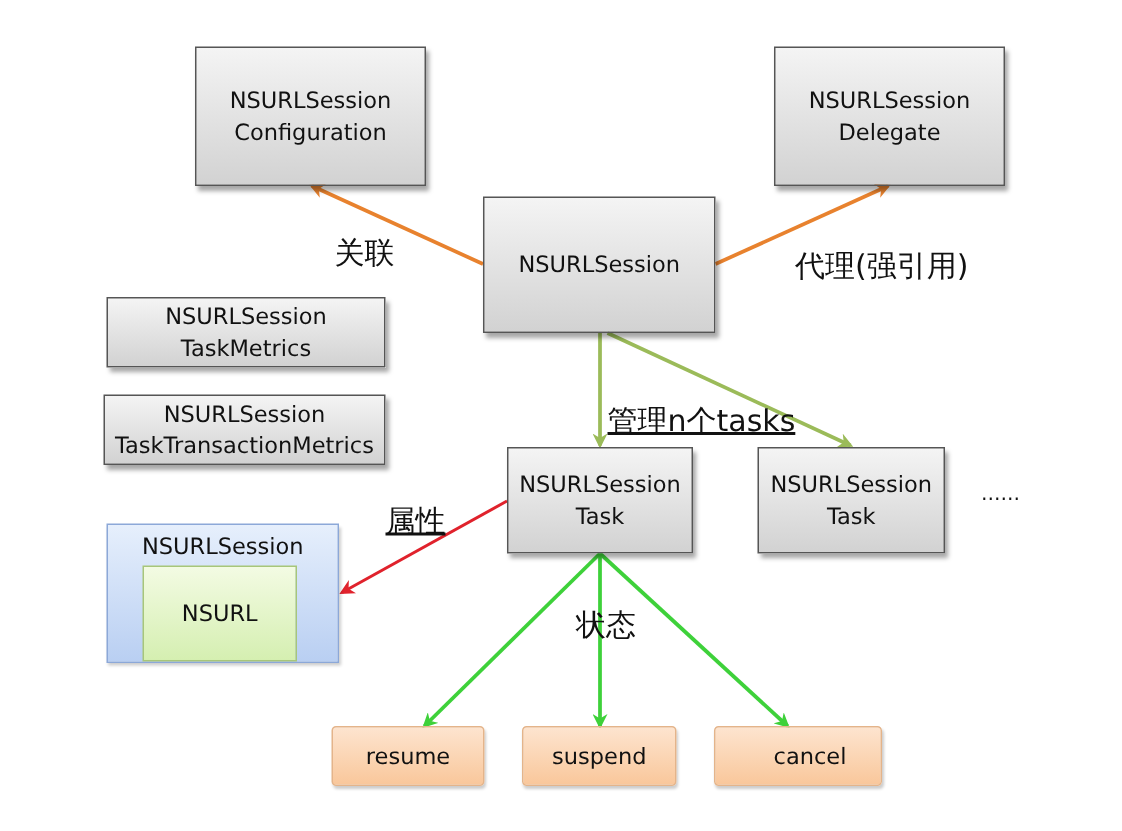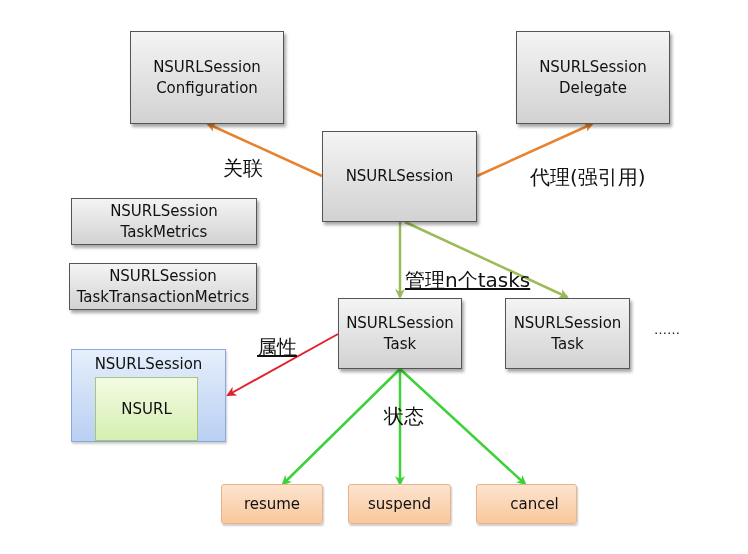--- a/index.html
+++ b/index.html
@@ -56,19 +56,19 @@
 Task</span></div>
 <div class="label" style="left:654px;top:322px;font-size:13px;">……</div>
 
 <div class="node blue" style="left:71px;top:349px;width:155px;height:93px;">
   <span>NSURLSession</span>
 </div>
 <div class="node green" style="left:95px;top:377px;width:103px;height:64px;"><span>NSURL</span></div>
 
 <div class="node orange" style="left:221px;top:484px;width:102px;height:40px;"><span>resume</span></div>
 <div class="node orange" style="left:348px;top:484px;width:103px;height:40px;"><span>suspend</span></div>
-<div class="node orange" style="left:476px;top:484px;width:101px;height:40px;padding-left:16px;"><span>cancel</span></div>
+<div class="node orange" style="left:476px;top:484px;width:112px;height:40px;padding-left:16px;"><span>cancel</span></div>
 
 <div class="label" style="left:223px;top:155px;">关联</div>
 <div class="label" style="left:530px;top:164px;">代理(强引用)</div>
 <div class="label" style="left:405px;top:267px;text-decoration:underline;">管理n个tasks</div>
 <div class="label" style="left:257px;top:334px;text-decoration:underline;">属性</div>
 <div class="label" style="left:384px;top:403px;text-align:right;">状态</div>
 
 </body></html>

